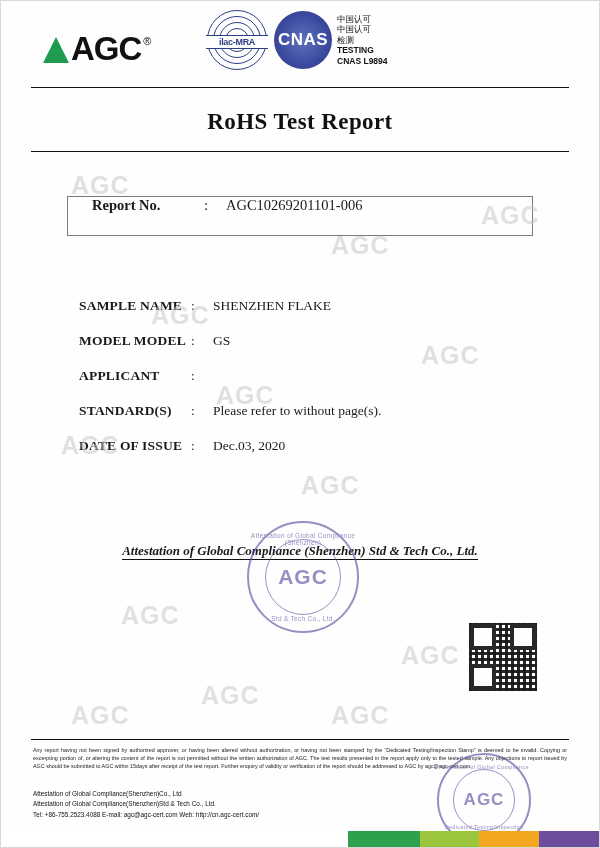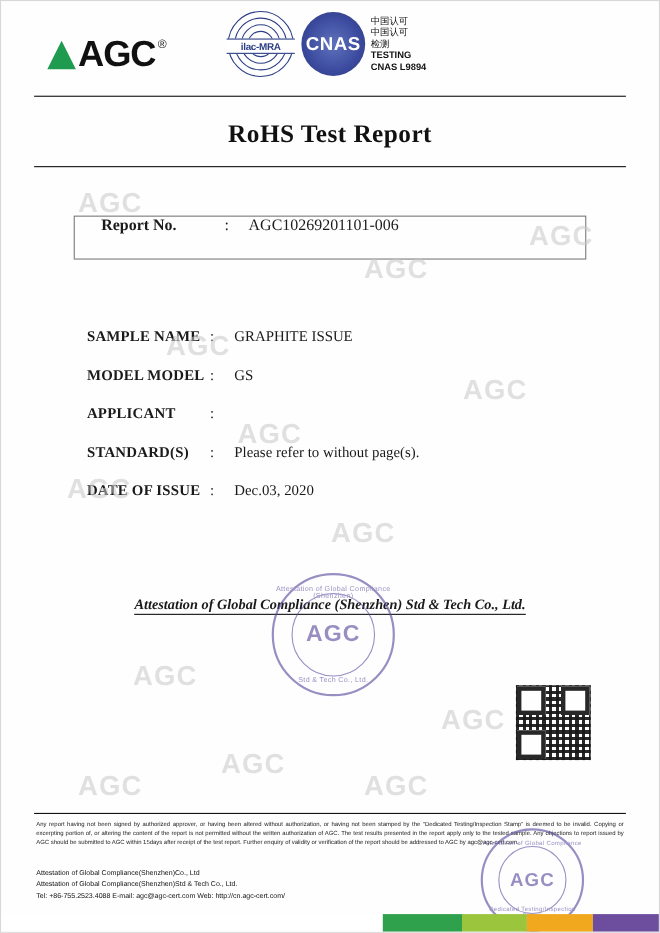--- a/index.html
+++ b/index.html
@@ -411,21 +411,21 @@
     <div class="lbl">Report No.</div>
     <div class="colon">:</div>
     <div class="val">AGC10269201101-006</div>
   </div>
 
   <div class="fields">
 
     <div class="field-row">
       <div class="lbl">SAMPLE NAME</div>
       <div class="colon">:</div>
-      <div class="val">GRAPHITE  ISSUE</div>
+      <div class="val">SHENZHEN  FLAKE</div>
     </div>
 
     <div class="field-row">
       <div class="lbl">MODEL MODEL</div>
       <div class="colon">:</div>
       <div class="val">GS</div>
     </div>
 
     <div class="field-row">
       <div class="lbl">APPLICANT</div>

